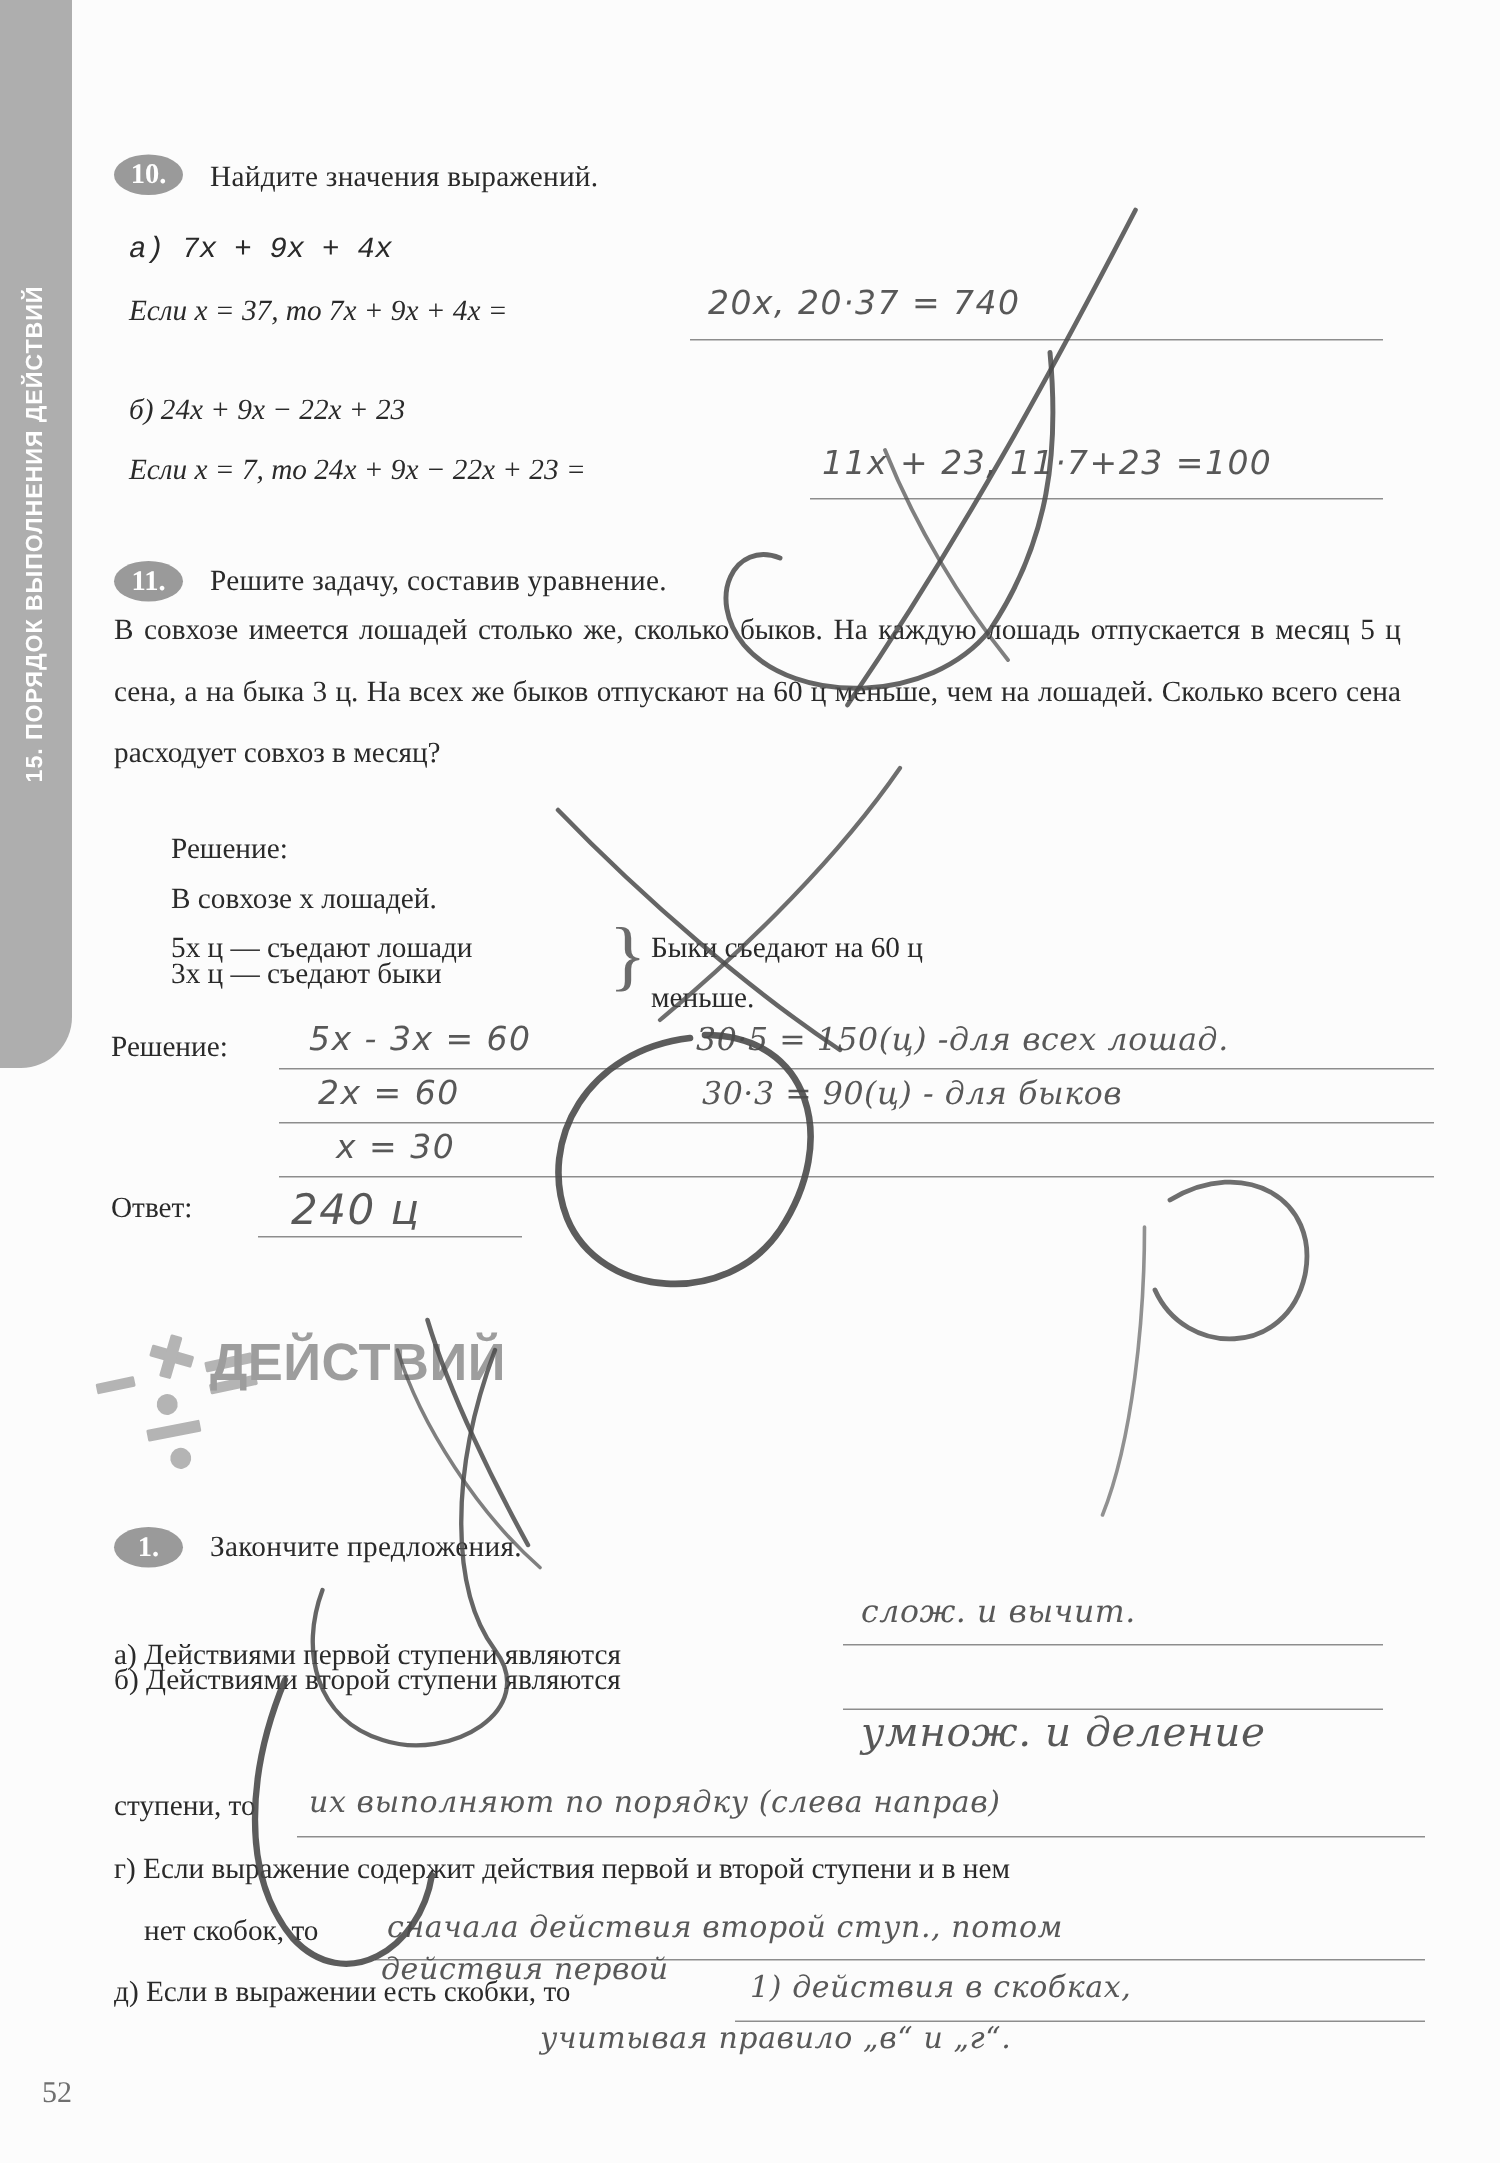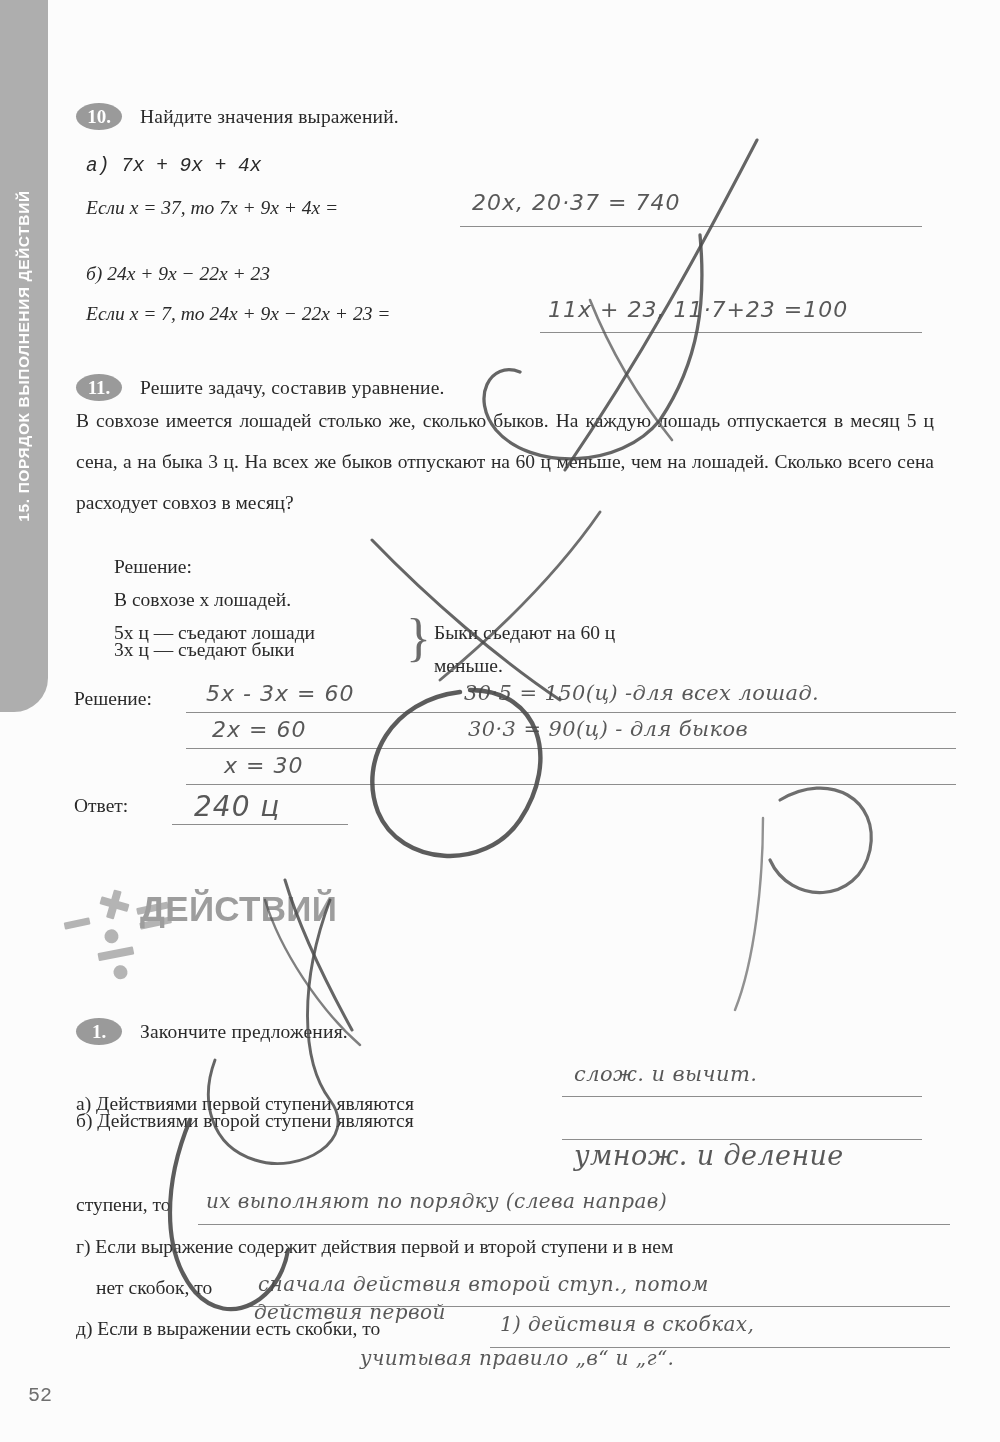--- a/index.html
+++ b/index.html
@@ -144,21 +144,21 @@
     color: #6b6b6b;
     font-family: "Liberation Serif", serif;
     line-height: 1;
   }
 
   
   .pageno {
     position: absolute;
     left: 28px;
     top: 1384px;
-    font-family: Liberation Mono, monospace;
+    font-family: Liberation Serif, serif;
     font-size: 20px;
     color: #6f6f6f;
   }
 
   
   .scribble {
     position: absolute;
     left: 0; top: 0;
     width: 1000px; height: 1442px;
     pointer-events: none;
@@ -168,21 +168,21 @@
 <body>
 
 <div class="page">
 
   <div class="side-tab">
     <span class="side-tab-label">15. ПОРЯДОК ВЫПОЛНЕНИЯ ДЕЙСТВИЙ</span>
   </div>
 
   <div class="content">
 
-    <div class="task-head" style="left:0; top:103px;">
+    <div class="task-head" style="left:0; top:103px;align-items:flex-end;">
       <span class="badge">10.</span>
       <span class="title">Найдите значения выражений.</span>
     </div>
 
     <div class="line-text ital" style="left:10px; top:155px;font-family:Liberation Mono, monospace;">а) 7x + 9x + 4x</div>
 
     <div class="line-text ital" style="left:10px; top:197px;">Если x = 37, то 7x + 9x + 4x =</div>
     <div class="rule" style="left:384px; top:226px; width:462px;"></div>
     <div class="hand" style="left:396px; top:190px; font-size:22px;">20x,  20·37 = 740</div>
 

